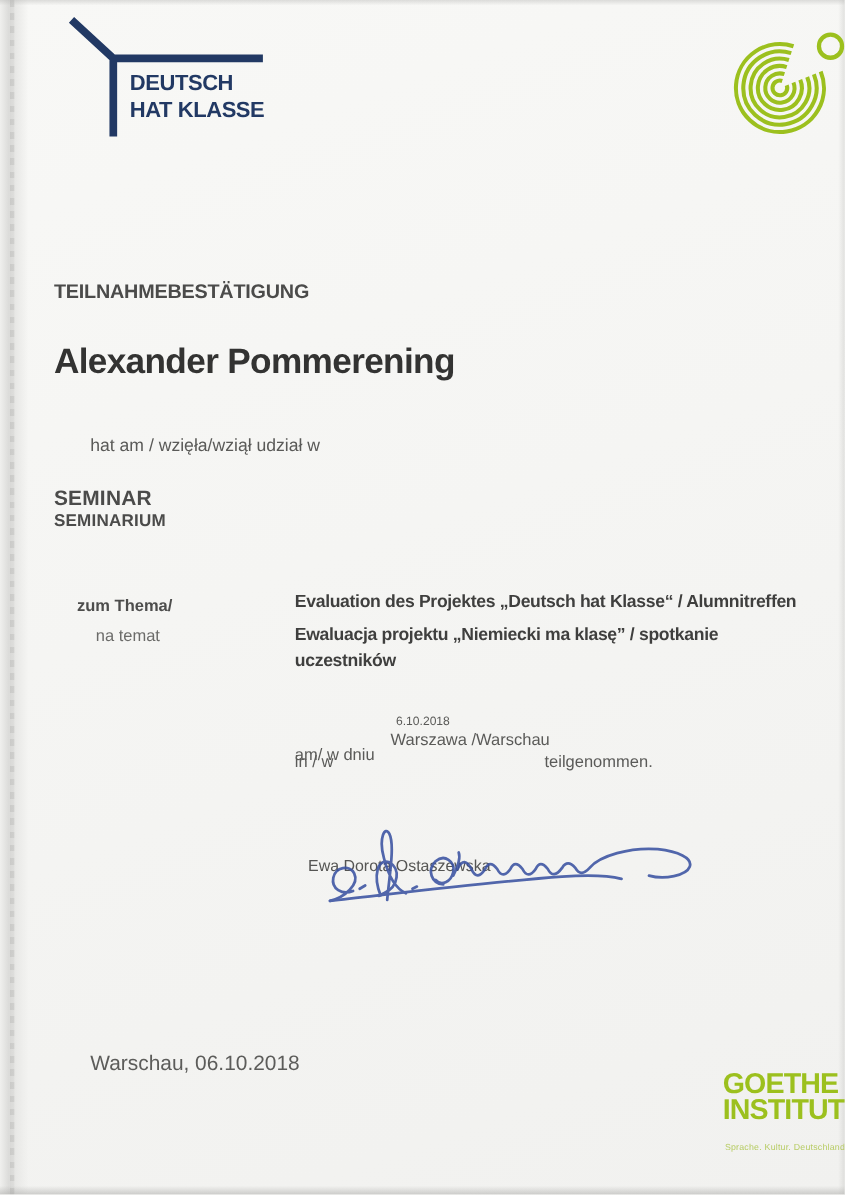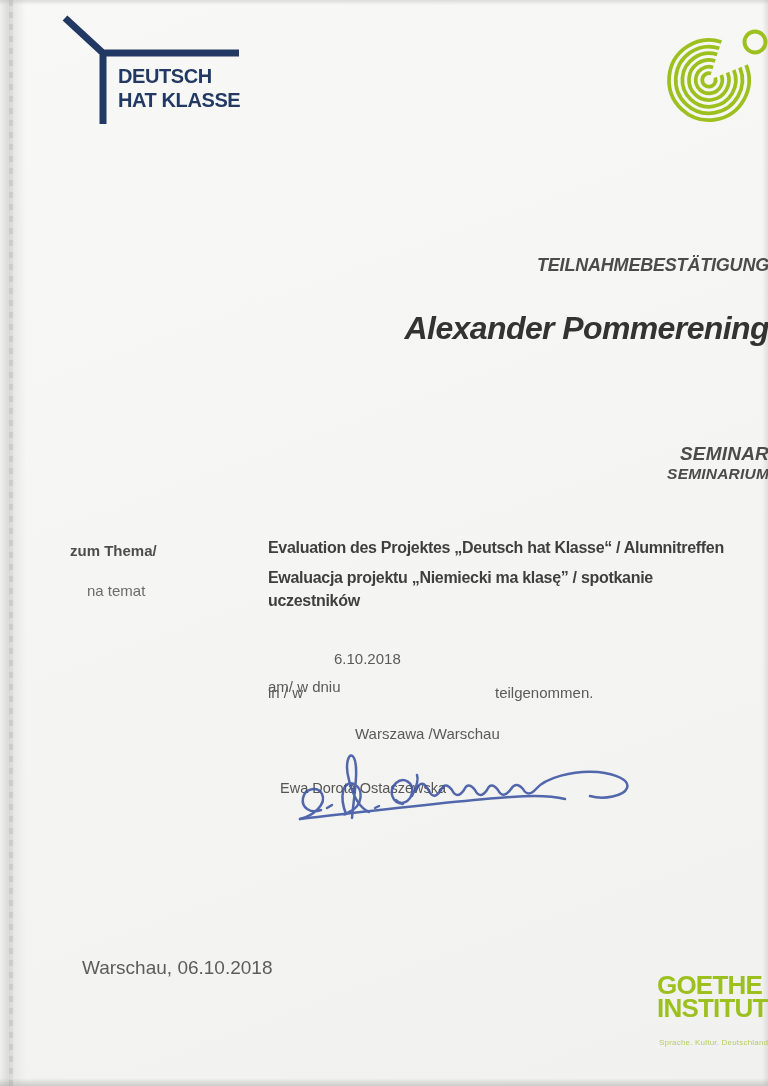--- a/index.html
+++ b/index.html
@@ -18,43 +18,43 @@
   .edge-left::after{content:"";position:absolute;left:9px;top:0;width:4px;height:100%;
     background:repeating-linear-gradient(180deg,rgba(150,150,148,.28) 0 6px,rgba(190,190,188,.18) 6px 12px);}
   .edge-top{position:absolute;top:0;left:0;width:100%;height:5px;
     background:linear-gradient(180deg,rgba(185,185,183,.45),rgba(185,185,183,0));}
   .edge-bottom{position:absolute;bottom:0;left:0;width:100%;height:8px;
     background:linear-gradient(0deg,rgba(165,165,163,.5),rgba(165,165,163,0));}
   .edge-right{position:absolute;right:0;top:0;width:6px;height:100%;
     background:linear-gradient(270deg,rgba(185,185,183,.35),rgba(185,185,183,0));}
 
   .abs{position:absolute;}
-  .center-col{position:absolute;left:49px;width:720px;text-align:right;font-style:italic;}
+  .center-col{position:absolute;left:49px;width:720px;text-align:left;}
 
   
   .dhk-text{position:absolute;left:118px;top:64px;color:#223964;
     font-weight:bold;font-size:20px;line-height:24px;letter-spacing:-.4px;}
 
   
   .title-de{top:255px;font-size:18px;font-weight:bold;color:#4b4b4a;letter-spacing:-.2px;}
   .title-pl{top:279px;font-size:15px;font-weight:bold;color:#4b4b4a;letter-spacing:.2px;}
   .participant{top:310px;font-size:32px;font-weight:bold;color:#333332;letter-spacing:-.6px;}
   .intro{left:82px;top:397px;font-size:16px;color:#5a5a58;}
   .event-de{top:443px;font-size:19px;font-weight:bold;color:#4b4b4a;letter-spacing:.2px;}
   .event-pl{top:465px;font-size:15.5px;font-weight:bold;color:#4b4b4a;letter-spacing:.2px;}
 
   .topic-label-de{left:70px;top:542px;font-size:15px;font-weight:bold;color:#4d4d4c;}
-  .topic-label-pl{left:87px;top:582px;font-size:15px;color:#6b6b69;}
+  .topic-label-pl{left:87px;top:570px;font-size:15px;color:#6b6b69;}
   .topic-de{left:268px;top:539px;font-size:16px;font-weight:bold;color:#3f3f3e;white-space:nowrap;letter-spacing:-.3px;}
   .topic-pl{left:268px;top:566px;width:445px;font-size:16px;font-weight:bold;color:#3f3f3e;line-height:23px;letter-spacing:-.3px;}
 
   .date-label{left:268px;top:678px;font-size:15px;color:#5a5a58;}
-  .date-value{left:334px;top:650px;font-size:15px;color:#5a5a58;text-align:center;}
+  .date-value{left:360px;top:650px;font-size:11px;color:#5a5a58;text-align:center;}
   .place-label{left:268px;top:684px;font-size:15px;color:#5a5a58;}
-  .place-value{left:355px;top:725px;font-size:15px;color:#5a5a58;}
+  .place-value{left:355px;top:664px;font-size:15px;color:#5a5a58;}
   .participation{left:495px;top:684px;font-size:15px;color:#5a5a58;}
 
   .sig-name{left:280px;top:780px;font-size:14.5px;color:#55555/3;color:#555553;}
   .sig-titles{left:264px;top:820px;font-size:14px;line-height:15.3px;color:#55555/3;color:#555553;}
 
   .footer-date{left:82px;top:957px;font-size:19px;color:#5c5c5a;}
 
   
   .gi-wordmark{position:absolute;left:657px;top:974px;color:#9cc01e;
     font-weight:bold;font-size:26px;line-height:23px;letter-spacing:-.8px;}
@@ -87,20 +87,21 @@
       <path d="M87.5 62.5 A 20 20 0 1 1 75.2 51.0"></path>
       <path d="M81.3 65.0 A 13.3 13.3 0 1 1 73.1 57.4"></path>
       <path d="M75.2 67.5 A 6.7 6.7 0 1 1 71.1 63.6"></path>
       <circle cx="115" cy="32" r="10.5" stroke-width="3.9"></circle>
     </g>
   </svg>
 
   <div class="center-col title-de">TEILNAHMEBESTÄTIGUNG</div>
   <div class="center-col participant">Alexander Pommerening</div>
 
+  <div class="abs intro">hat am / wzięła/wziął udział w</div>
 
   <div class="center-col event-de">SEMINAR</div>
   <div class="center-col event-pl">SEMINARIUM</div>
 
   <div class="abs topic-label-de">zum Thema/</div>
   <div class="abs topic-label-pl">na temat</div>
   <div class="abs topic-de">Evaluation des Projektes „Deutsch hat Klasse“ / Alumnitreffen</div>
   <div class="abs topic-pl">Ewaluacja projektu „Niemiecki ma klasę” / spotkanie uczestników</div>
 
   <div class="abs date-label">am/ w dniu</div>

